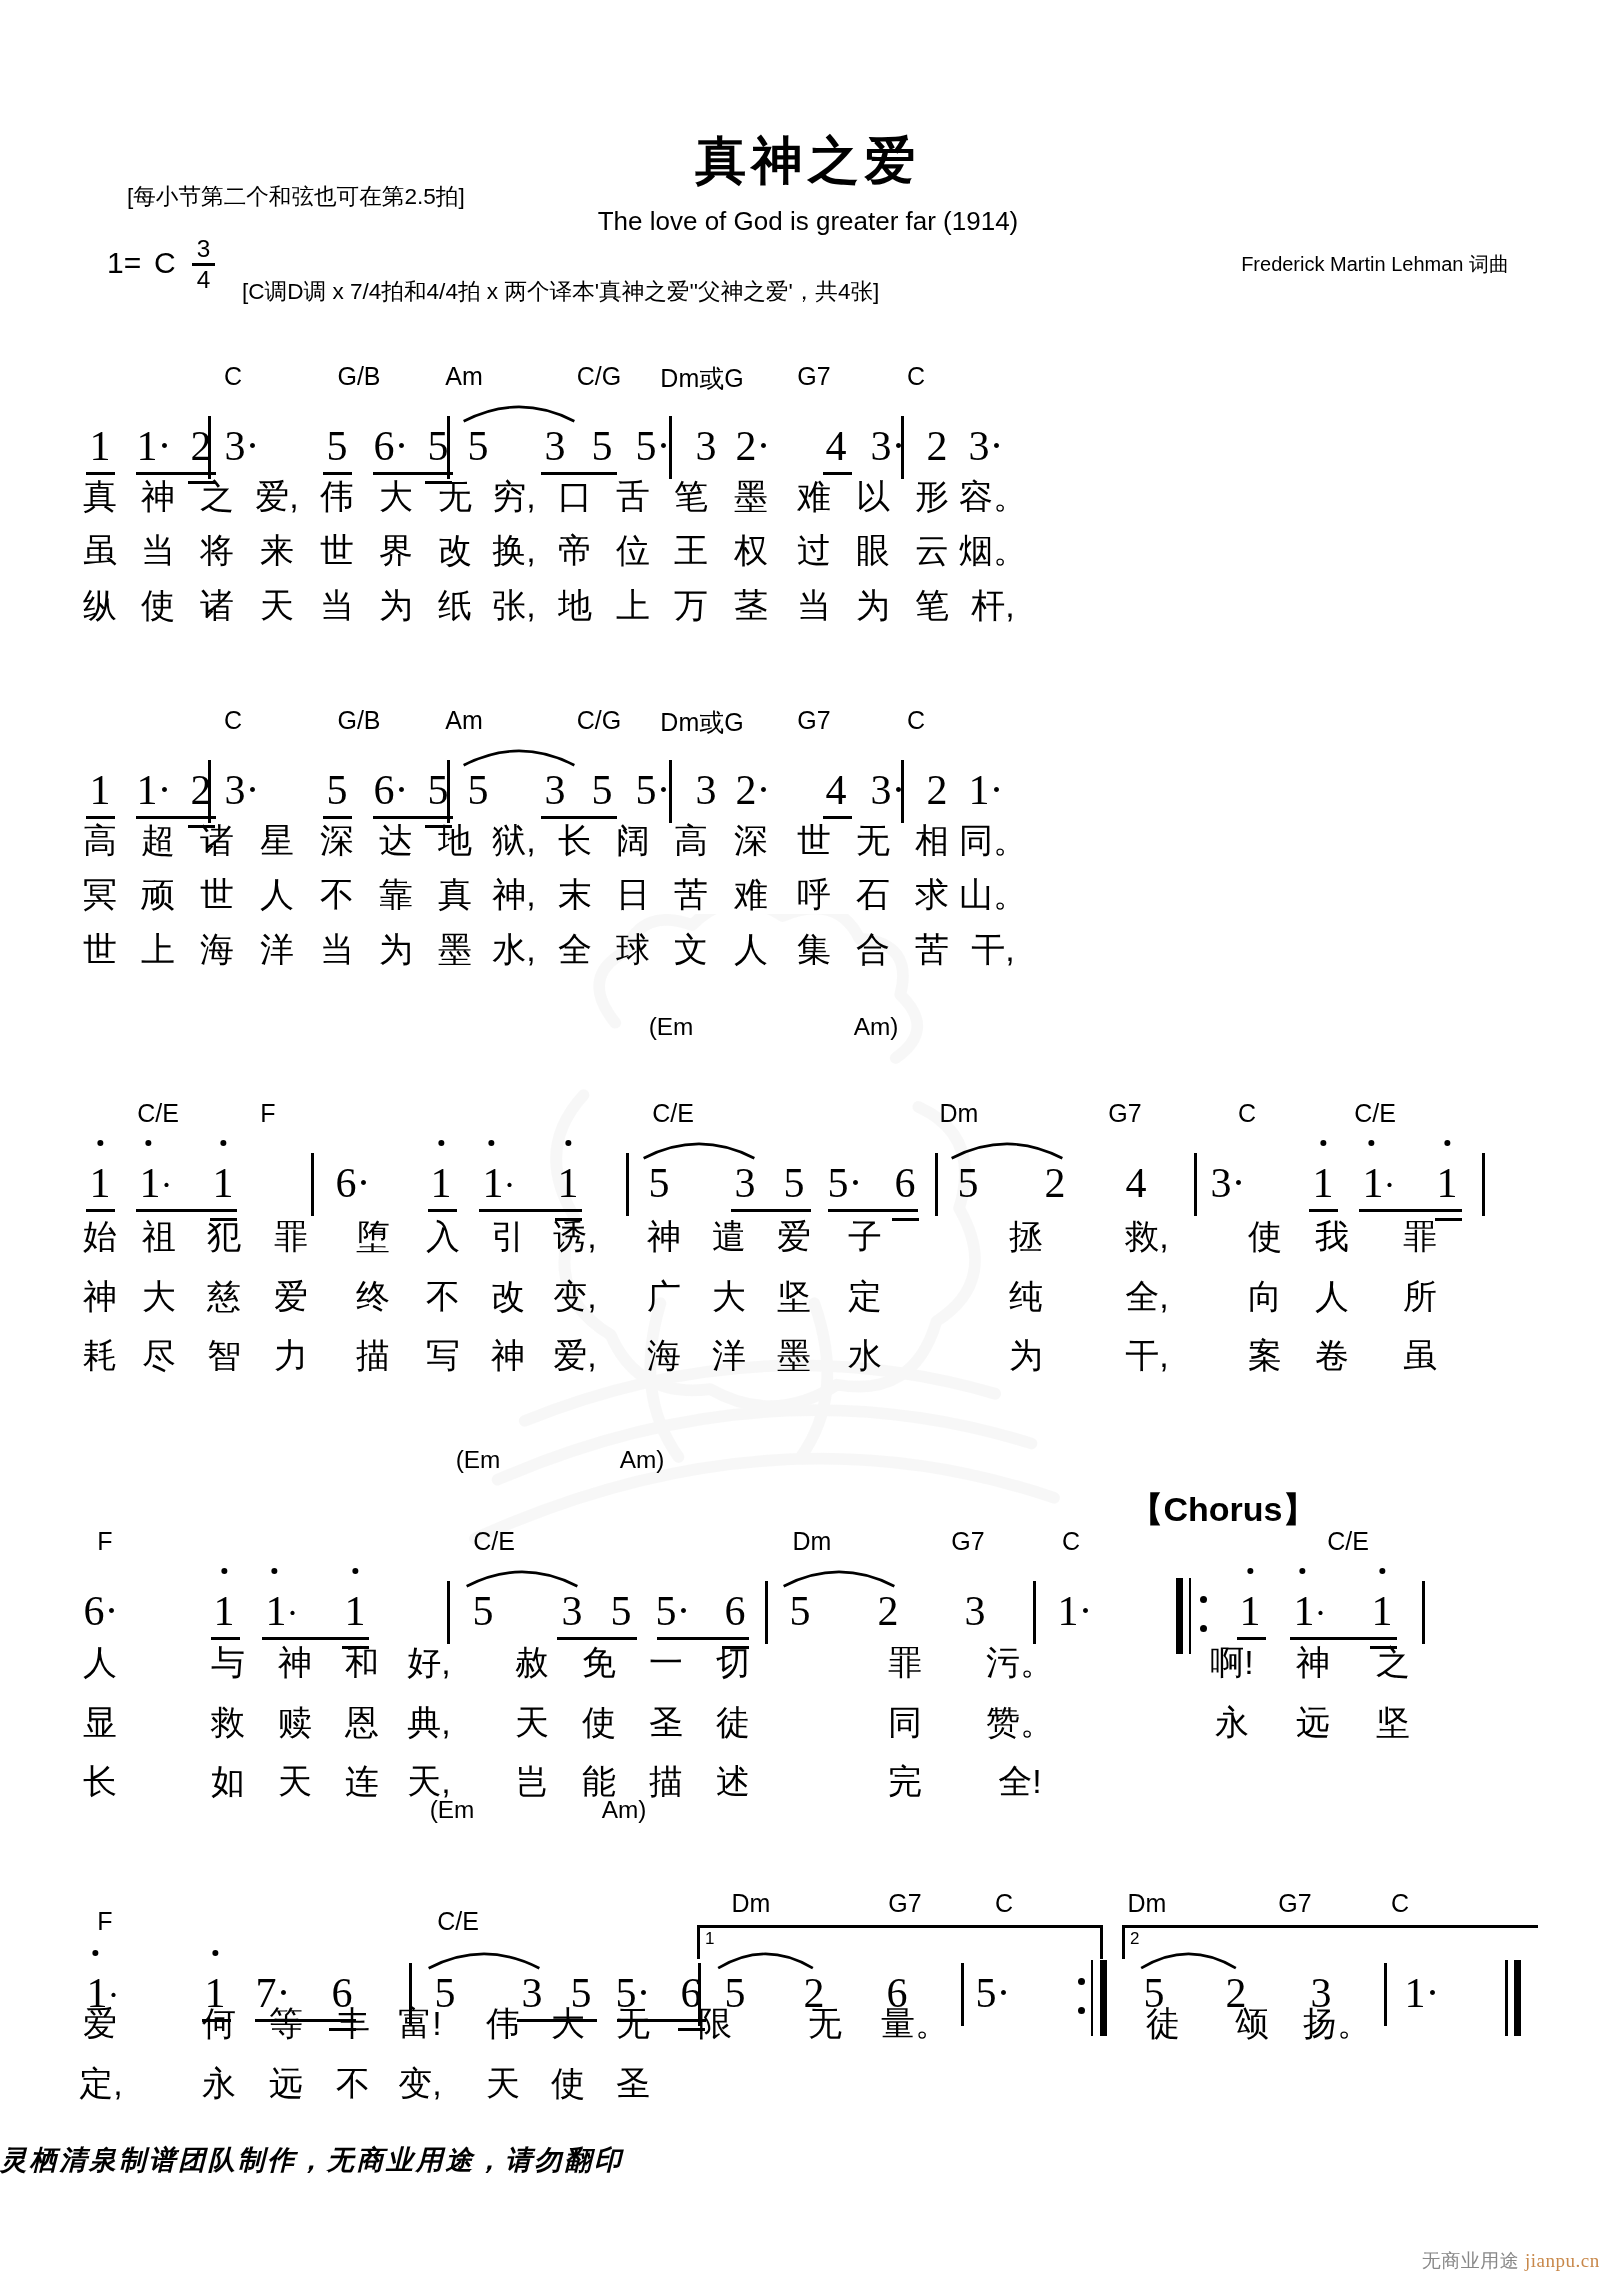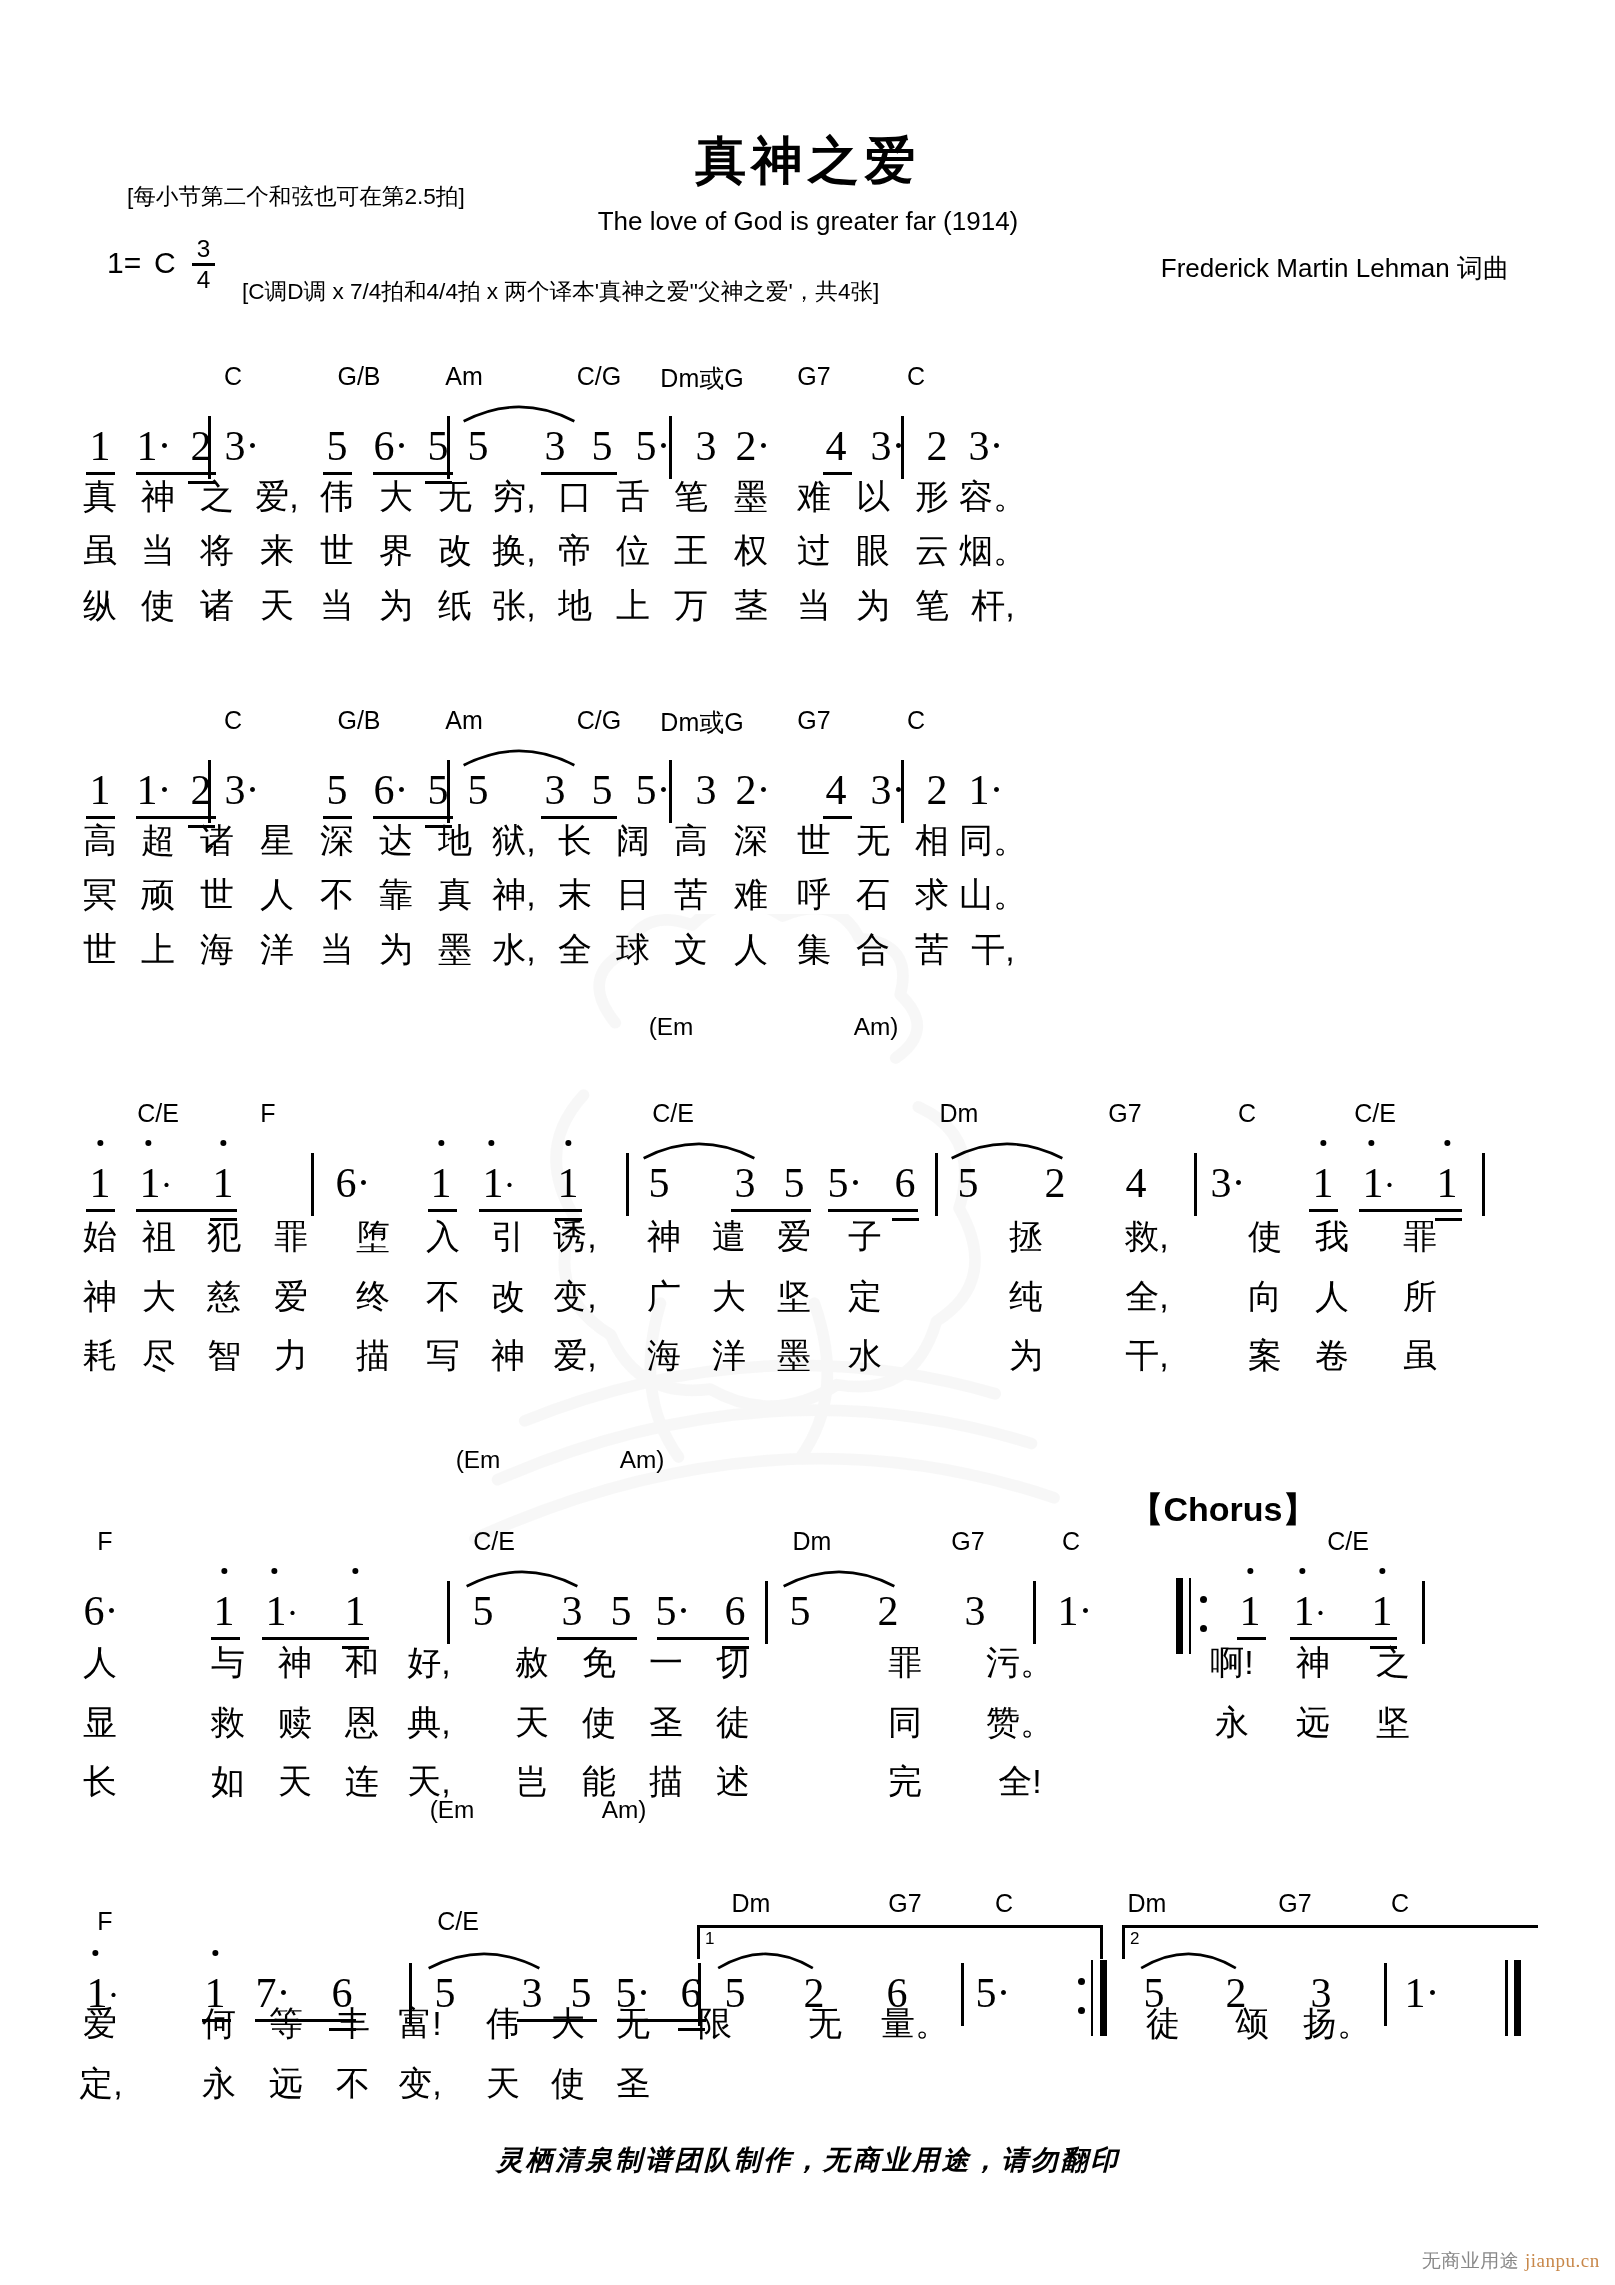--- a/index.html
+++ b/index.html
@@ -49,21 +49,21 @@
   .keysig .key{margin-right:16.3px;}
   .frac{display:inline-flex;flex-direction:column;align-items:center;
         font-size:24.4px;line-height:1.0;margin-top:-9px;}
   .frac .num{padding:0 2.7px;}
   .frac .bar{width:23.5px;height:2.7px;background:#000;margin:1.8px 0;}
   .frac .den{padding:0 2.7px;}
   .note-key{
     position:absolute;left:242px;top:276px;font-size:22.6px;white-space:nowrap;
   }
   .composer{
-    position:absolute;right:107px;top:251px;font-size:26px;white-space:nowrap;
+    position:absolute;right:107px;top:251px;font-size:20px;white-space:nowrap;
   }
 
   
   .system{position:absolute;left:0;right:0;z-index:2;}
 
   .chord{
     position:absolute;font-size:25px;white-space:nowrap;
     transform:translateX(-50%);
   }
   .chord.paren{font-size:24.4px;}
@@ -102,21 +102,21 @@
     position:absolute;font-size:34px;font-weight:bold;white-space:nowrap;
     transform:translateX(-50%);
   }
 
   .ending{position:absolute;}
   .ending .hline{position:absolute;height:2.7px;background:#000;top:0;left:0;}
   .ending .vline{position:absolute;width:2.7px;background:#000;top:0;}
   .ending .num{position:absolute;font-size:17px;top:3.6px;left:8.1px;}
 
   .footer{
-    position:absolute;left:0;right:0;bottom:107px;text-align:center;
+    position:absolute;left:0;right:0;bottom:107px;text-align:left;
     font-size:27px;z-index:3;
     font-family:"DejaVu Serif","Liberation Serif",serif;
     font-style:italic;font-weight:bold;letter-spacing:2.7px;
   }
 </style>
 </head>
 <body>
 
 <div class="sheet">
 

